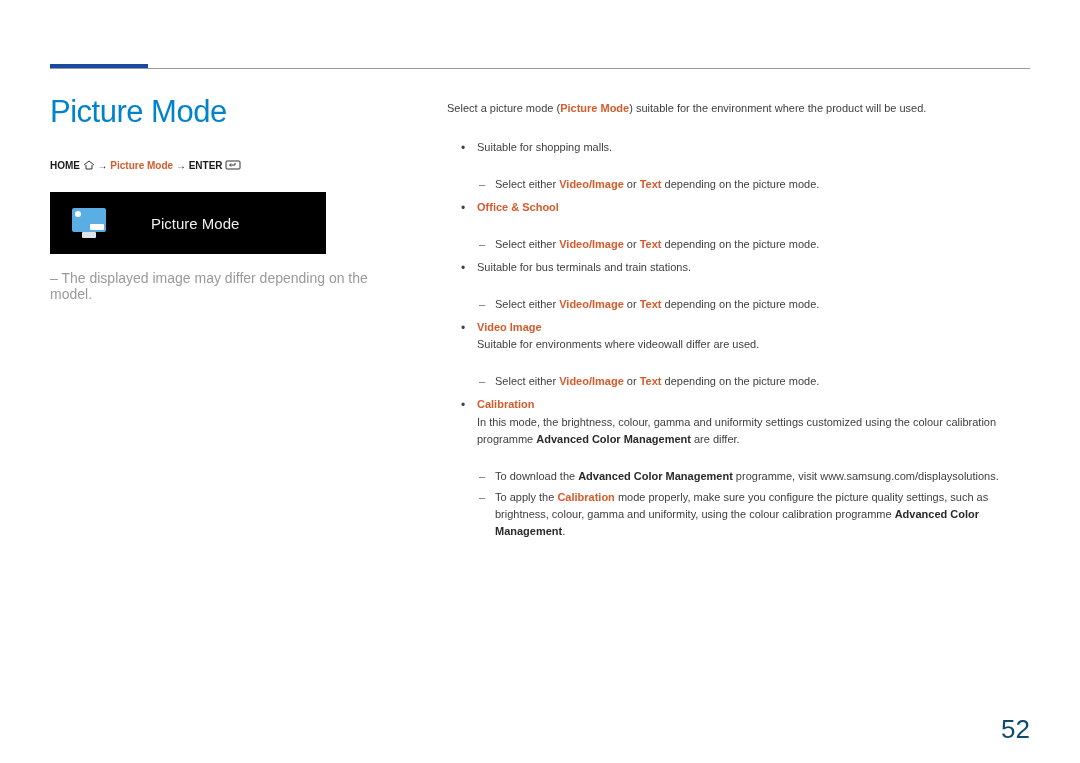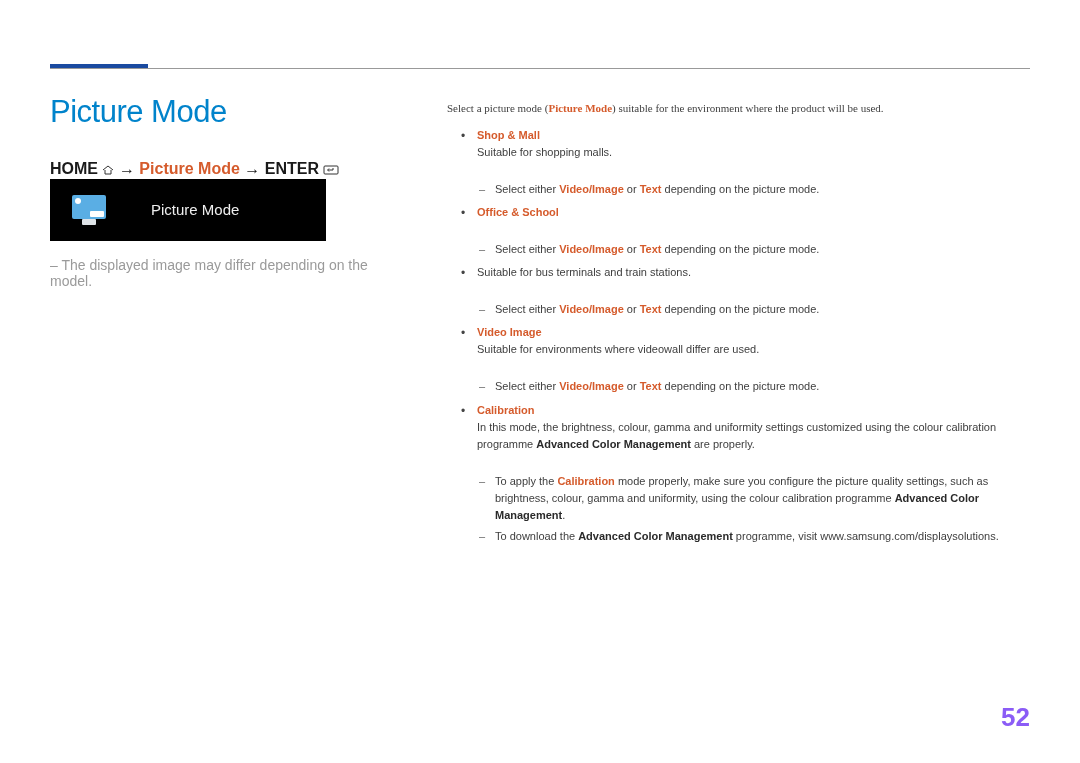--- a/index.html
+++ b/index.html
@@ -35,23 +35,24 @@
       width: 330px;
     }
     .page-title {
       color: #0083cb;
       font-size: 31px;
       font-weight: 400;
       letter-spacing: -0.5px;
       margin-bottom: 30px;
     }
     .breadcrumb {
-      font-size: 16px;
+      font-size: 10px;
       font-weight: 700;
       color: #1a1a1a;
+      margin-bottom: 20px;
     }
     .breadcrumb .accent { color: #d55b2c; }
     .home-icon, .enter-icon { display: inline-block; vertical-align: middle; }
     .preview-tile {
       width: 276px;
       height: 62px;
       background: #000;
       display: flex;
       align-items: center;
       gap: 45px;
@@ -107,21 +108,21 @@
 
     .right-col {
       position: absolute;
       left: 447px;
       top: 100px;
       width: 582px;
       font-size: 11px;
       line-height: 1.55;
       color: #3e3e3e;
     }
-    .right-col > p { margin-bottom: 10px; font-family: Liberation Serif, serif; }
+    .right-col > p { margin-bottom: 22px; }
     ul.bullets { list-style: none; padding: 0; }
     ul.bullets > li { position: relative; padding-left: 30px; margin-bottom: 6px; }
     ul.bullets > li::before {
       content: "•";
       position: absolute;
       left: 14px;
       top: 0;
       font-size: 12px;
       color: #444;
     }
@@ -133,24 +134,24 @@
     ul.sublist > li::before {
       content: "‒";
       position: absolute;
       left: 2px;
       top: 0;
       color: #666;
     }
     .page-num {
       position: absolute;
       right: 50px;
-      bottom: 30px;
+      bottom: 18px;
       font-size: 26px;
-      font-weight: 700;
-      color: #8b5cf6;
+      font-weight: 400;
+      color: #0c4a6e;
     }
   </style>
 </head>
 <body>
 
 <div class="top-rule-heavy"></div>
 <div class="top-rule"></div>
 
 <div class="left-col">
   <h1 class="page-title">Picture Mode</h1>
@@ -188,21 +189,20 @@
 </div>
 
 <div class="right-col">
   <p>
     <span>Select a picture mode (</span><span class="accent-bold">Picture Mode</span><span>) suitable for the environment where the product will be used.</span>
   </p>
 
   <ul class="bullets">
 
     <li>
-      <div class="mode-name">Shop &amp; Mall</div>
       <div>Suitable for shopping malls.</div>
       <ul class="sublist">
         <li>
           <span>Select either </span><span class="accent-bold">Video/Image</span><span> or </span><span class="accent-bold">Text</span><span> depending on the picture mode.</span>
         </li>
       </ul>
     </li>
 
     <li>
       <div class="mode-name">Office &amp; School</div>
@@ -228,28 +228,28 @@
       <ul class="sublist">
         <li>
           <span>Select either </span><span class="accent-bold">Video/Image</span><span> or </span><span class="accent-bold">Text</span><span> depending on the picture mode.</span>
         </li>
       </ul>
     </li>
 
     <li>
       <div class="mode-name">Calibration</div>
       <div>
-        <span>In this mode, the brightness, colour, gamma and uniformity settings customized using the colour calibration programme </span><span class="bold">Advanced Color Management</span><span> are properly.</span>
+        <span>In this mode, the brightness, colour, gamma and uniformity settings customized using the colour calibration programme </span><span class="bold">Advanced Color Management</span><span> are differ.</span>
       </div>
       <ul class="sublist">
         <li>
+          <span>To download the </span><span class="bold">Advanced Color Management</span><span> programme, visit www.samsung.com/displaysolutions.</span>
+        </li>
+        <li>
           <span>To apply the </span><span class="accent-bold">Calibration</span><span> mode properly, make sure you configure the picture quality settings, such as brightness, colour, gamma and uniformity, using the colour calibration programme </span><span class="bold">Advanced Color Management</span><span>.</span>
-        </li>
-        <li>
-          <span>To download the </span><span class="bold">Advanced Color Management</span><span> programme, visit www.samsung.com/displaysolutions.</span>
         </li>
       </ul>
     </li>
 
   </ul>
 </div>
 
 <div class="page-num">52</div>
 
 </body></html>

